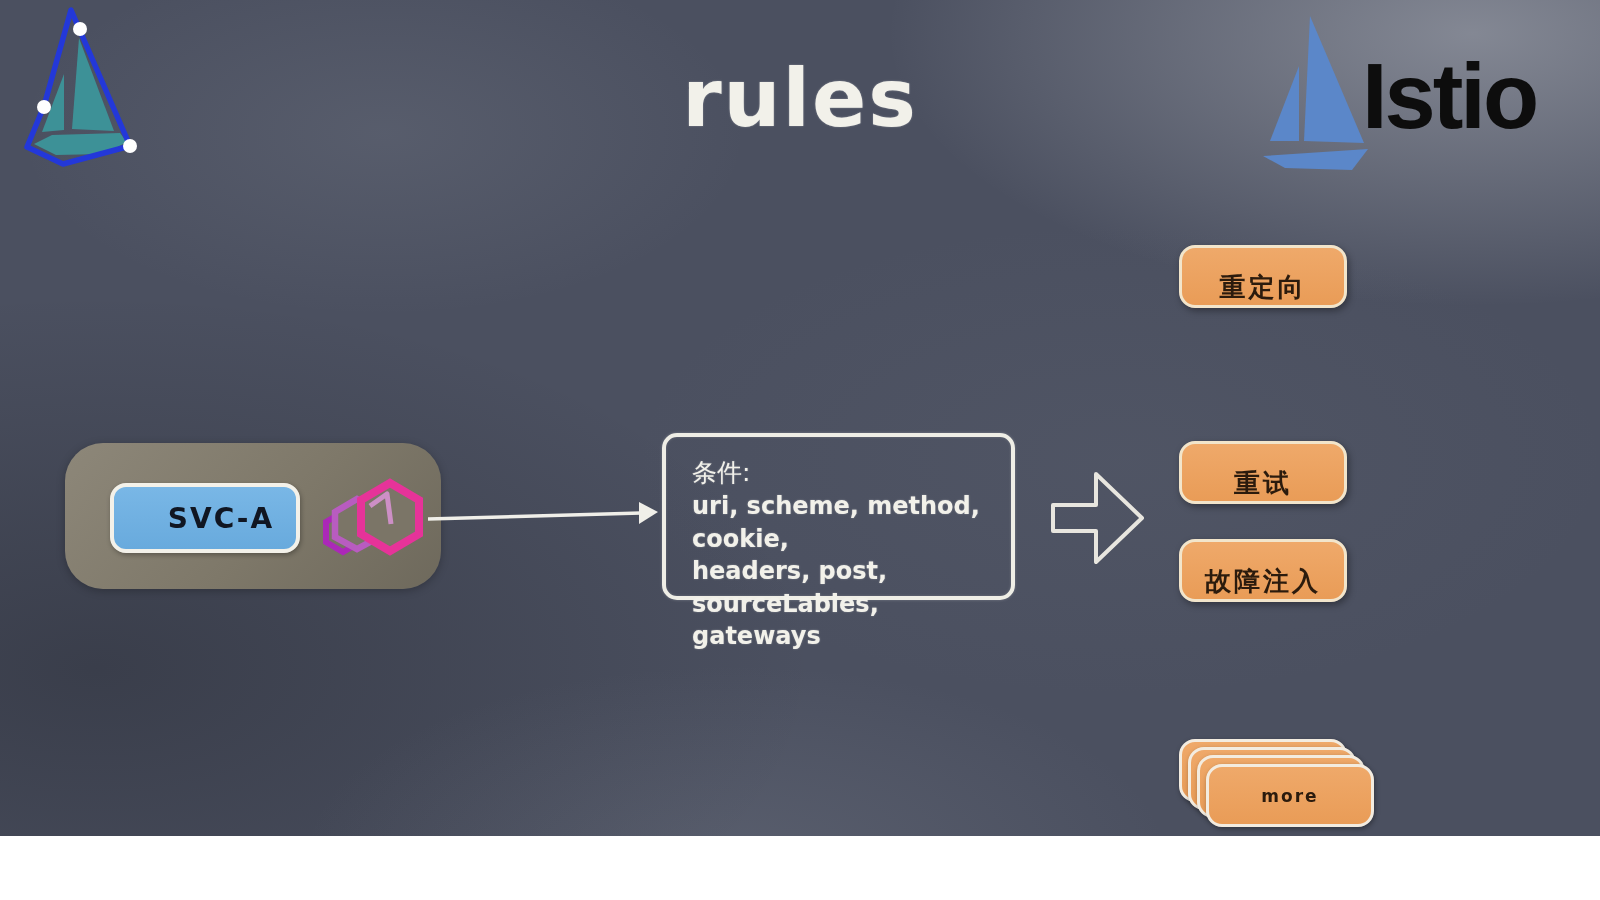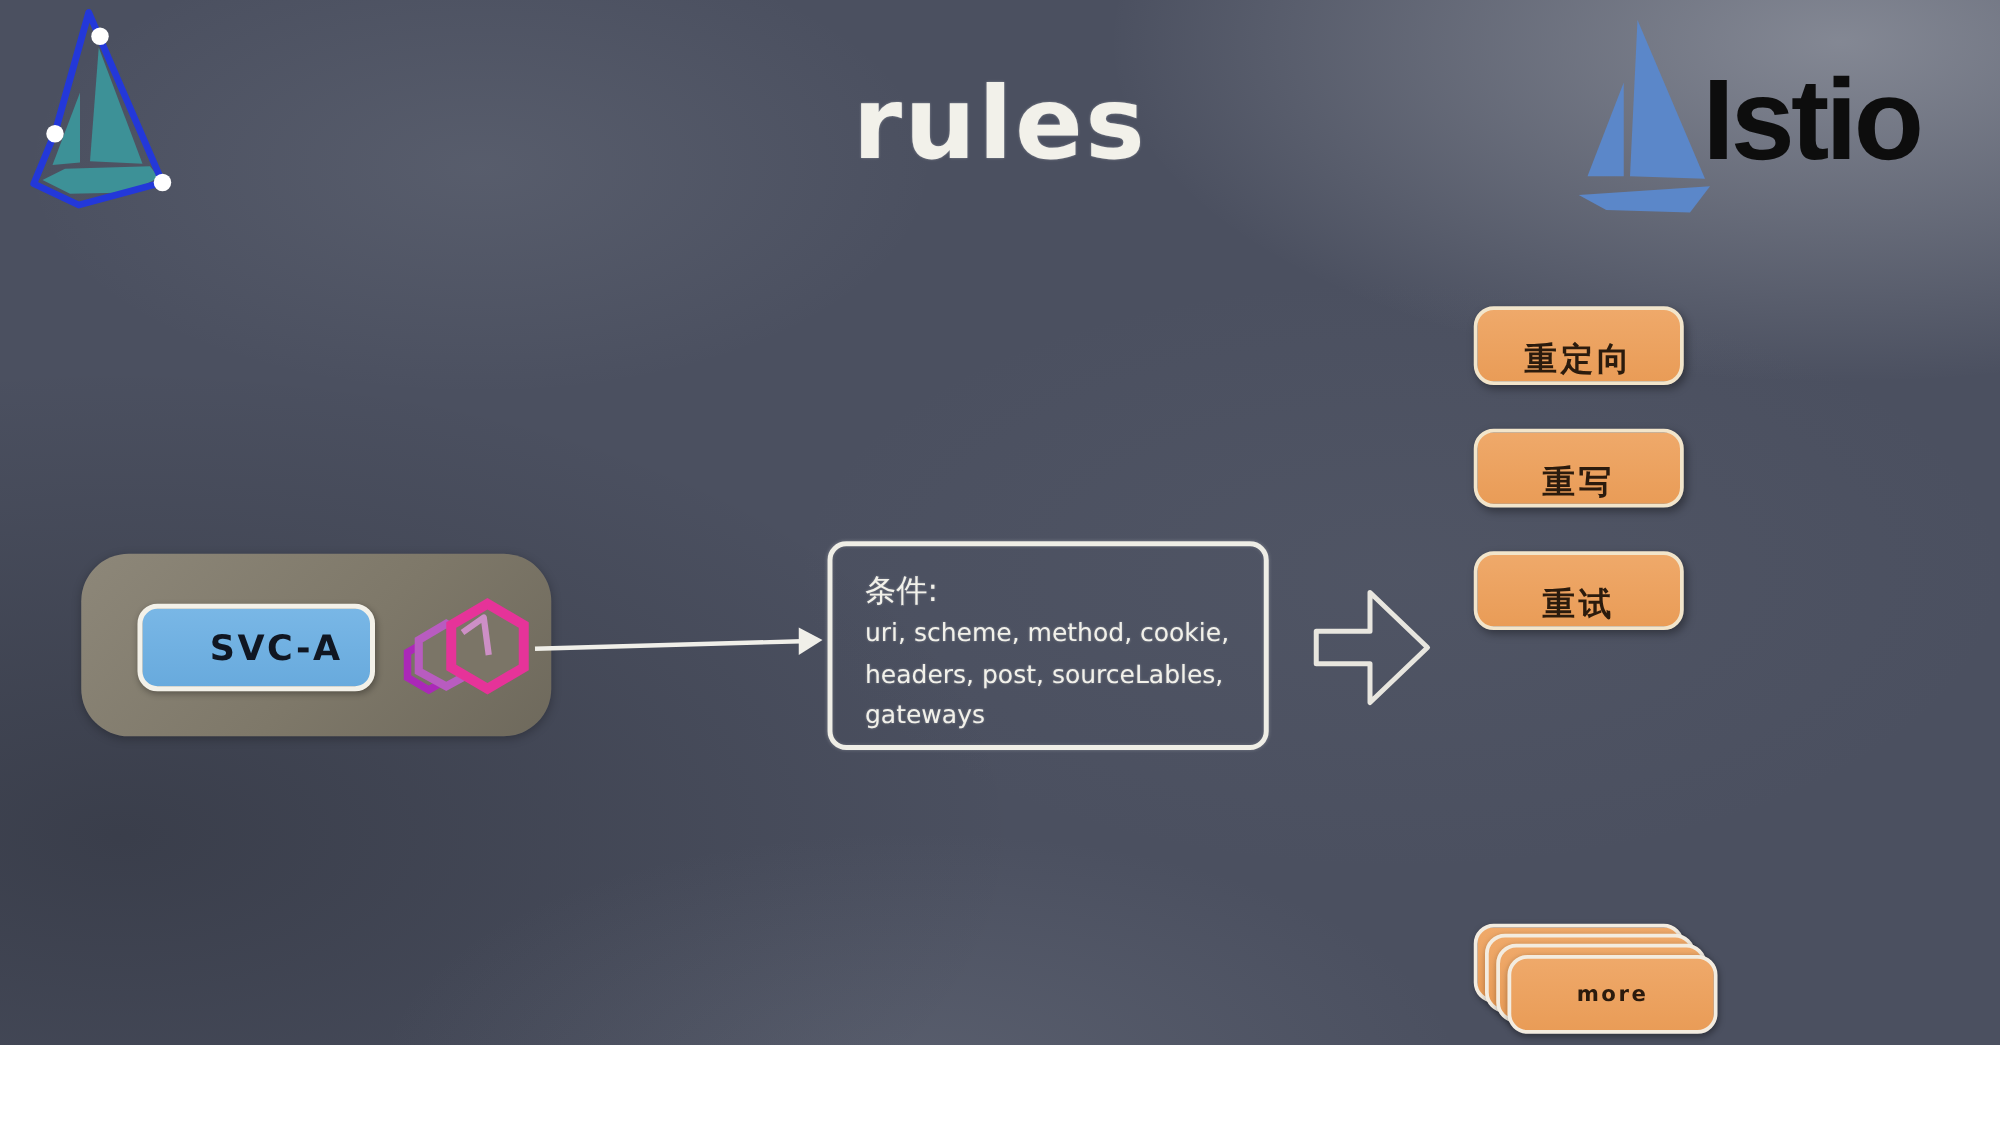--- a/index.html
+++ b/index.html
@@ -79,21 +79,21 @@
   .condition-box {
     position: absolute;
     left: 662px; top: 433px;
     width: 353px; height: 167px;
     border: 4px solid #efeee6;
     border-radius: 15px;
     box-shadow: 0 0 3px rgba(255,255,255,0.25), inset 0 0 3px rgba(255,255,255,0.18);
     padding: 19px 10px 10px 26px;
   }
   .condition-box .heading { font-size: 25px; line-height: 34px; }
-  .condition-box .line { font-size: 20px; line-height: 32.5px; }
+  .condition-box .line { font-size: 24px; line-height: 32.5px; font-weight: bold; }
 
   
   .block-arrow { position: absolute; left: 1048px; top: 468px; }
 
   
   .action-btn {
     position: absolute;
     left: 1179px;
     width: 168px; height: 63px;
     border-radius: 16px;
@@ -187,25 +187,25 @@
     <div class="line chalk-text">gateways</div>
   </div>
 
   <svg class="block-arrow" width="100" height="100" viewBox="0 0 100 100">
     <polygon points="5,37 48,37 48,6 94,50 48,94 48,63 5,63" fill="none" stroke="#e8e6df" stroke-width="4" stroke-linejoin="round"></polygon>
   </svg>
 
   <div class="action-btn btn-0">
     <span>重定向</span>
   </div>
-  <div class="action-btn btn-1">
-    <span>重写</span>
-  </div>
   <div class="action-btn btn-2">
     <span>重试</span>
+  </div>
+  <div class="action-btn btn-3">
+    <span>故障注入</span>
   </div>
 
   <div class="more-stack">
     <div class="more-card-layer layer-0"></div>
     <div class="more-card-layer layer-1"></div>
     <div class="more-card-layer layer-2"></div>
     <div class="more-card">
       <span>more</span>
     </div>
   </div>

